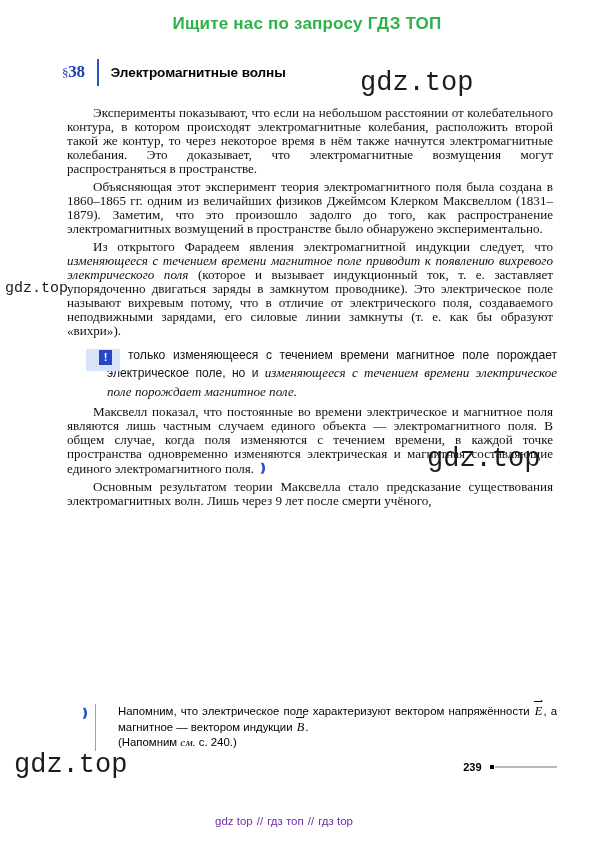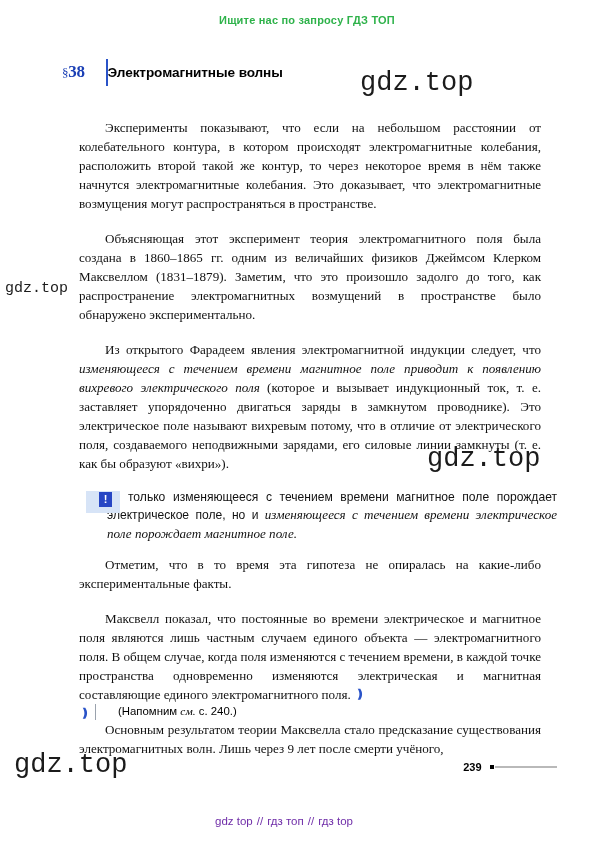--- a/index.html
+++ b/index.html
@@ -17,21 +17,21 @@
   }
 
   
   .promo {
     position: absolute;
     top: 14px;
     left: 0;
     width: 614px;
     text-align: center;
     font-family: "Liberation Sans", sans-serif;
-    font-size: 11px;
+    font-size: 17px;
     font-weight: bold;
     color: #2eb24a;
     letter-spacing: 0.2px;
   }
 
   
   .sheet {
     position: absolute;
     top: 40px;
     left: 57px;
@@ -46,48 +46,49 @@
     left: 5px;
     display: flex;
     align-items: center;
     height: 28px;
   }
   .sec-num {
     font-family: "Liberation Serif", serif;
     font-size: 17px;
     font-weight: bold;
     color: #1a3fb5;
-    padding-right: 21px;
+    padding-right: 12px;
     border-right: 2.2px solid #2a53c8;
     line-height: 26px;
     letter-spacing: -0.3px;
   }
   .sec-num .para-sym {
     font-size: 13px;
     font-weight: normal;
   }
   .sec-title {
     font-family: "Liberation Sans", sans-serif;
     font-size: 13.6px;
     font-weight: bold;
     color: #000000;
+    padding-left: 12px;
     letter-spacing: -0.1px;
   }
 
   
   .body-col {
     position: absolute;
     top: 62px;
     left: 6px;
     width: 494px;
   }
   p.txt {
-    margin: 16px;
+    margin: 4px;
     font-size: 13.1px;
-    line-height: 19px;
+    line-height: 14px;
     text-align: justify;
     text-indent: 26px;
     text-justify: inter-word;
     hyphens: manual;
   }
   .it { font-style: italic; }
 
   
   .callout {
     position: relative;
@@ -271,30 +272,30 @@
 
     <p class="txt"><span>Из открытого Фарадеем явления электромагнитной индукции следует, что </span><span class="it">изменяющееся с течением времени магнитное поле приводит к появлению вихревого электрического поля</span><span> (которое и вызывает индукционный ток, т. е. заставляет упорядоченно двигаться заряды в замкнутом проводнике). Это электрическое поле называют вихревым потому, что в отличие от электрического поля, создаваемого неподвижными зарядами, его силовые линии замкнуты (т. е. как бы образуют «вихри»).</span></p>
 
 
     <div class="callout">
       <div class="callout-mark"></div>
       <div class="callout-ico">!</div>
       <p><span>не только изменяющееся с течением времени магнитное поле порождает электрическое поле, но и </span><span class="serif-it">изменяющееся с течением времени электрическое поле порождает магнитное поле.</span></p>
     </div>
 
-    <p class="txt" style="margin-top:12px">Отметим, что в то время эта гипотеза не опиралась на какие-либо экспериментальные факты.</p>
 
     <p class="txt"><span>Максвелл показал, что постоянные во времени электрическое и магнитное поля являются лишь частным случаем единого объекта — электромагнитного поля. В общем случае, когда поля изменяются с течением времени, в каждой точке пространства одновременно изменяются электрическая и магнитная составляющие единого электромагнитного поля.</span><span class="blue-mark">❪</span></p>
 
     <p class="txt">Основным результатом теории Максвелла стало предсказание существования электромагнитных волн. Лишь через 9 лет после смерти учёного,</p>
 
   </div>
 
   <div class="footnote">
     <div class="footnote-ico">❪</div>
+    <p><span>Напомним, что электрическое поле характеризуют вектором напряжённости </span><span class="vec">E</span><span>, а магнитное — вектором индукции </span><span class="vec">B</span><span>.</span></p>
     <p class="last"><span>(Напомним </span><span class="sm-it">см.</span><span> с. 240.)</span></p>
   </div>
 
   <div class="pagenum">
     <span class="pagenum-val">239</span>
     <span class="pagenum-dot"></span>
     <span class="pagenum-rule"></span>
   </div>
 
 </div>

